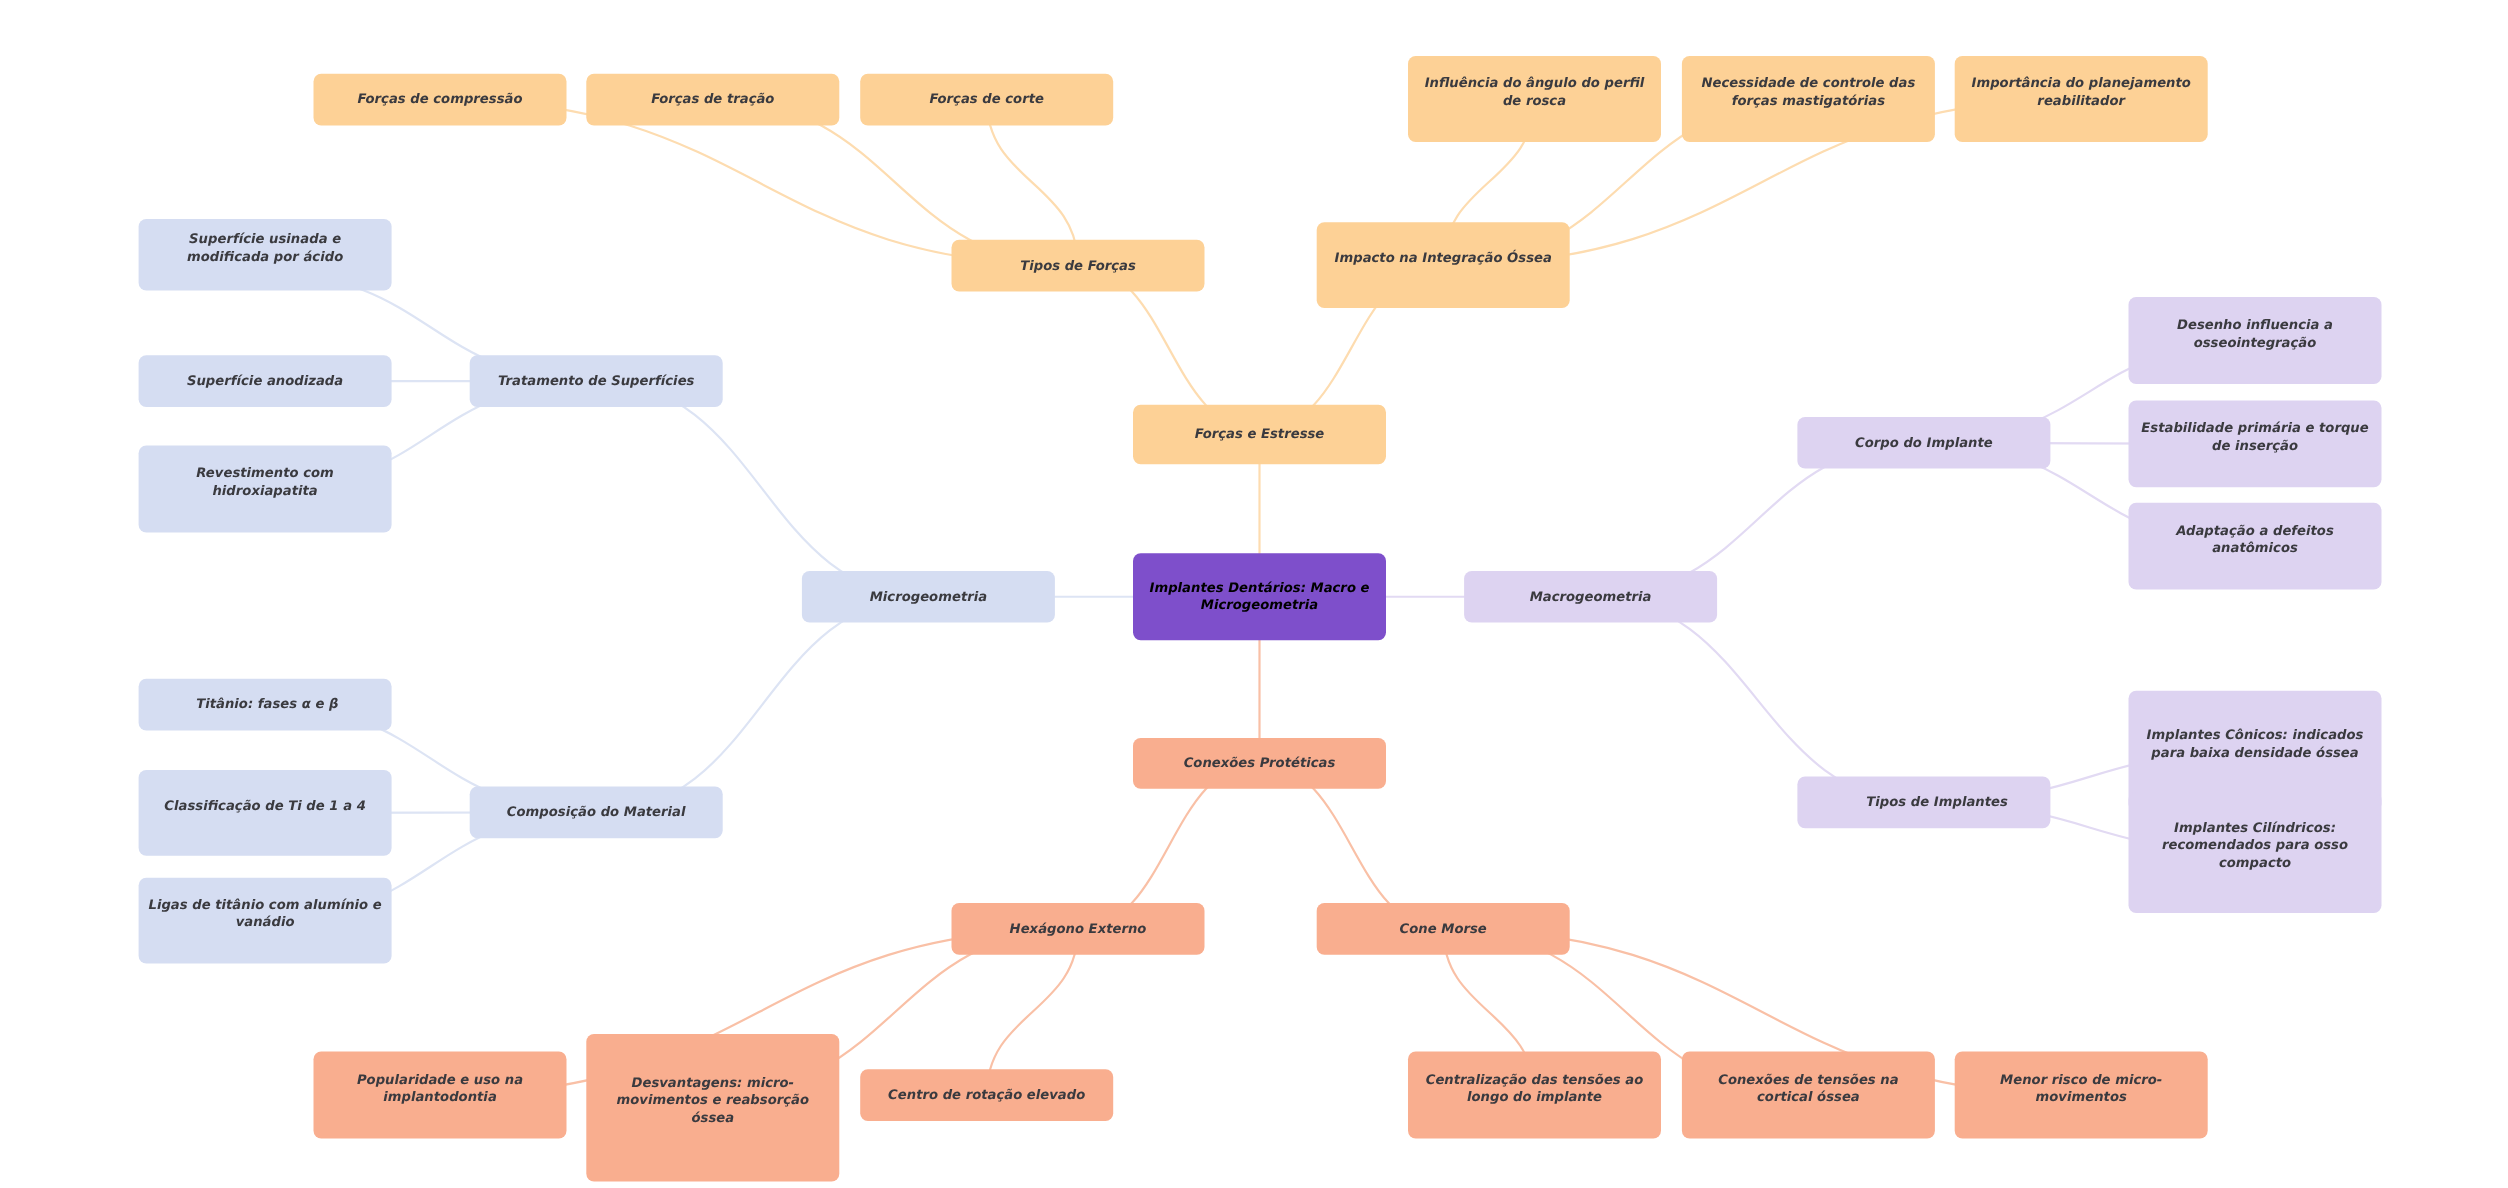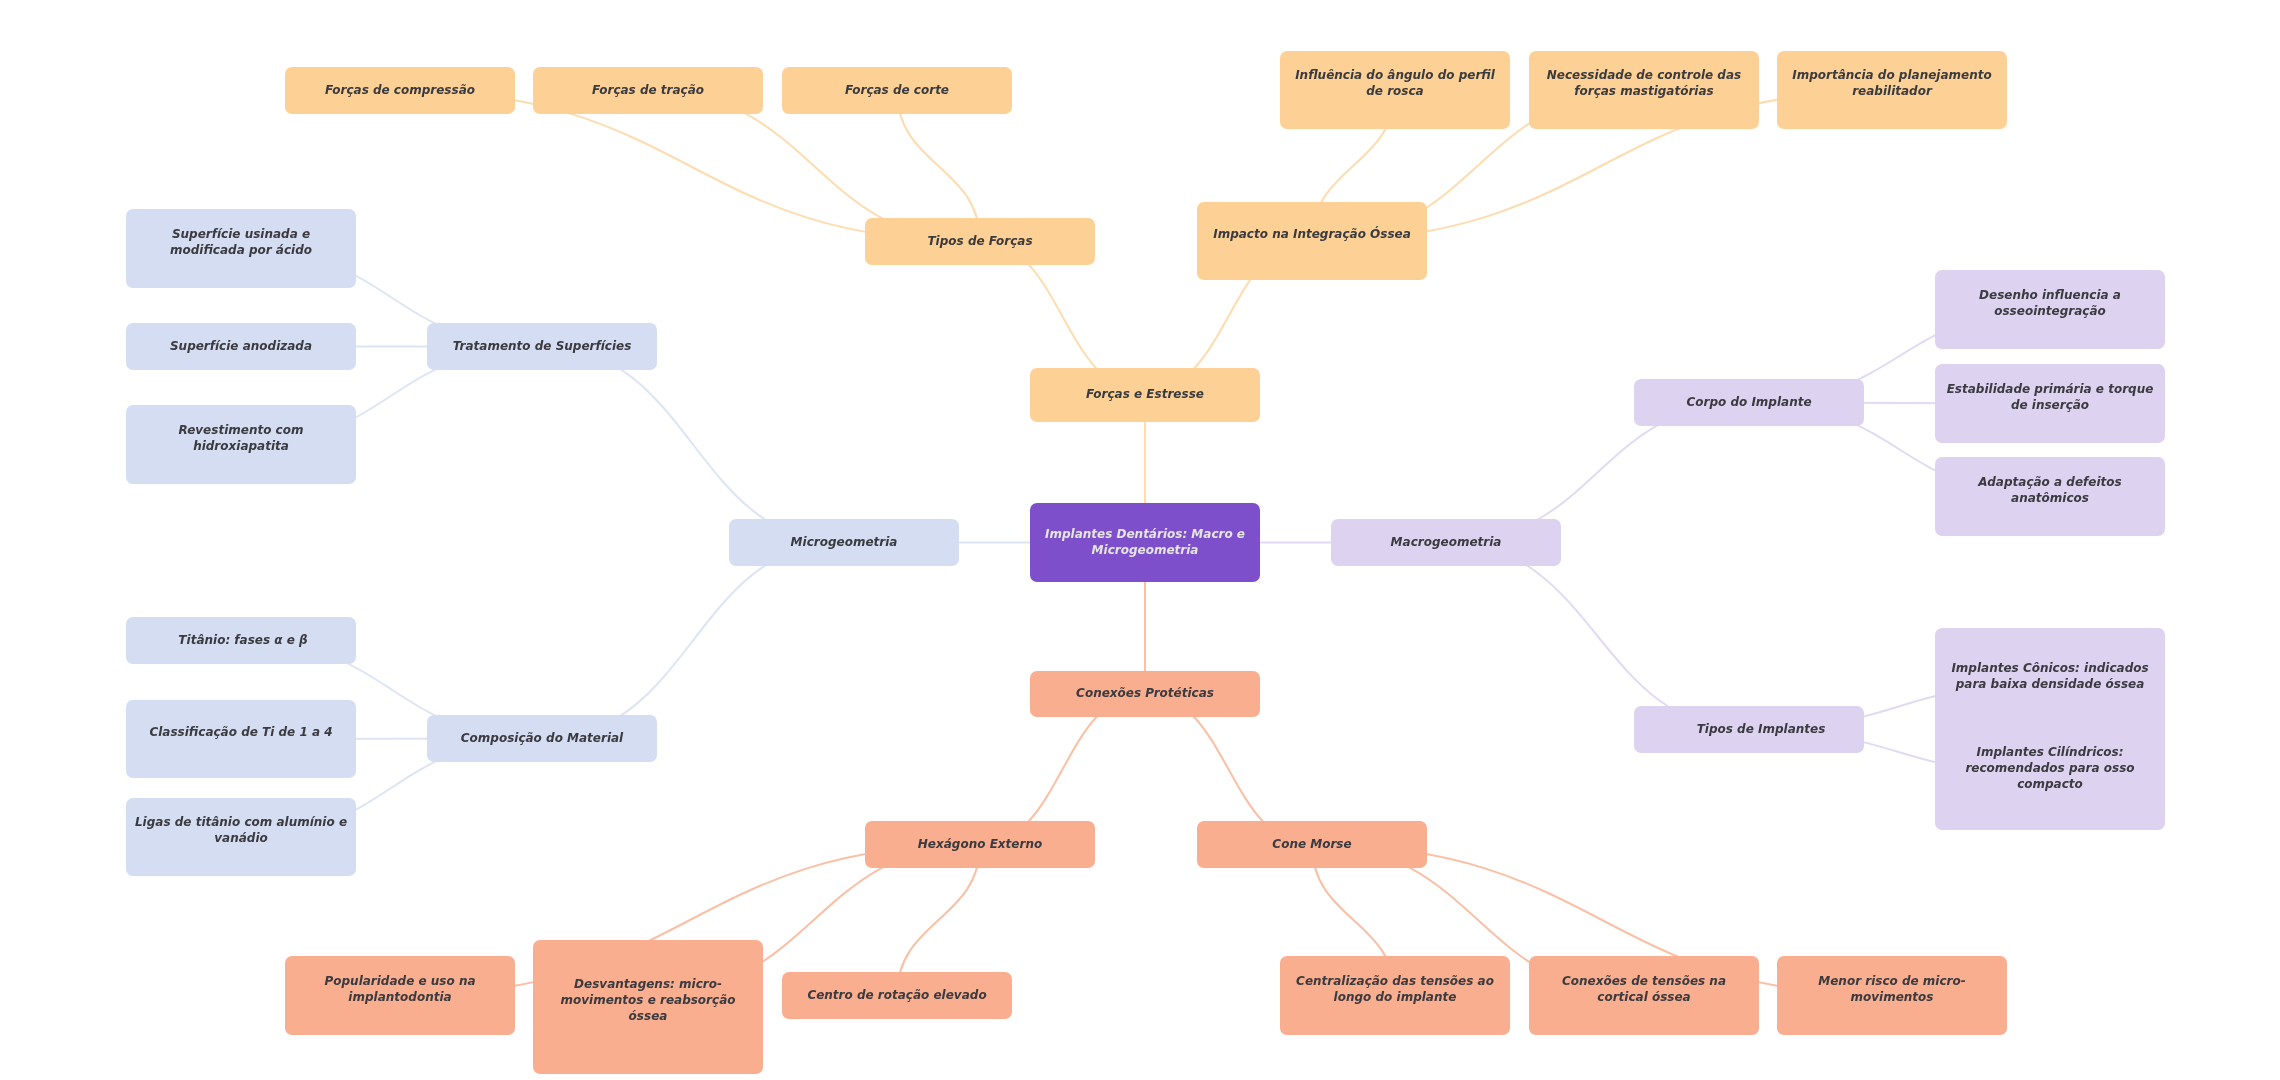--- a/index.html
+++ b/index.html
@@ -8,21 +8,21 @@
   #edges { position:absolute; left:0; top:0; width:2280px; height:1080px; }
   .node { position:absolute; width:230px; box-sizing:border-box; border-radius:7px;
           display:flex; align-items:center; justify-content:center; text-align:center;
           font-weight:bold; font-size:12px; line-height:16px; color:#3a3a3f;
           padding:0 8px; cursor:pointer;font-style:italic; }
   .node span { display:block; margin-top:-2px; }
   .orange { background:#fdd196; }
   .salmon { background:#f9ae8f; }
   .blue { background:#d5ddf2; }
   .lav { background:#ddd3f1; }
-  .root { background:#7e4fcb; color:#e5e5e5; }
+  .root { background:#7e4fcb; color:#000000; }
   .tall span { margin-top:-14px; }
 </style>
 </head>
 <body>
 
 <svg id="edges">
     <path d="M1145,542.5 L1145,391.5" fill="none" stroke="#fddcb0" stroke-width="2"></path>
     <path d="M1145,542.5 L1145,694" fill="none" stroke="#f9c0a6" stroke-width="2"></path>
     <path d="M1145,542.5 L844,542.5" fill="none" stroke="#dde4f4" stroke-width="2"></path>
     <path d="M1145,542.5 L1446,542.5" fill="none" stroke="#e2daf3" stroke-width="2"></path>
@@ -90,21 +90,21 @@
 <div class="node orange tall" id="importancia_planejamento" style="left:1777px;top:51px;height:78px;">
     <span>Importância do planejamento reabilitador</span>
   </div>
 
 <div class="node blue" id="microgeometria" style="left:729px;top:519px;height:47px;">
     <span>Microgeometria</span>
   </div>
 <div class="node blue" id="tratamento_superficies" style="left:427px;top:323px;height:47px;">
     <span>Tratamento de Superfícies</span>
   </div>
-<div class="node blue tall" id="superficie_usinada" style="left:126px;top:209px;height:79px;">
+<div class="node blue tall" id="superficie_usinada" style="left:126px;top:199px;height:65px;">
     <span>Superfície usinada e modificada por ácido</span>
   </div>
 <div class="node blue" id="superficie_anodizada" style="left:126px;top:323px;height:47px;">
     <span>Superfície anodizada</span>
   </div>
 <div class="node blue tall" id="revestimento_ha" style="left:126px;top:405px;height:79px;">
     <span>Revestimento com hidroxiapatita</span>
   </div>
 <div class="node blue" id="composicao_material" style="left:427px;top:715px;height:47px;">
     <span>Composição do Material</span>

